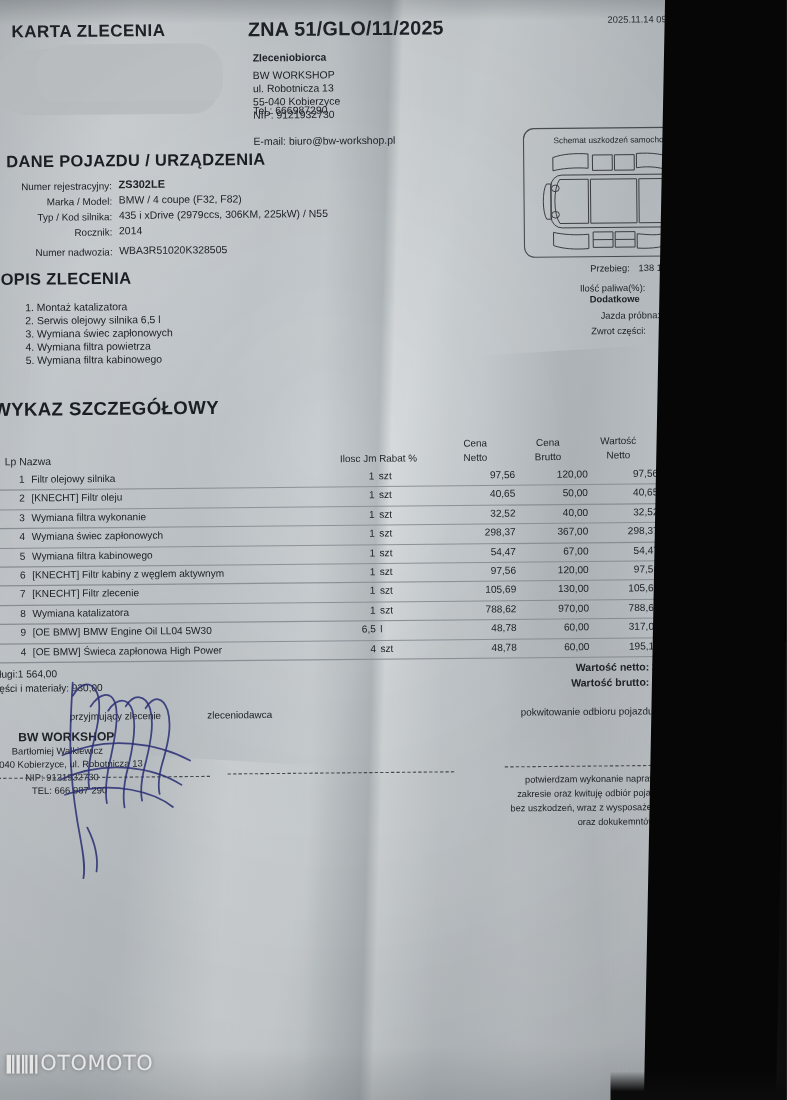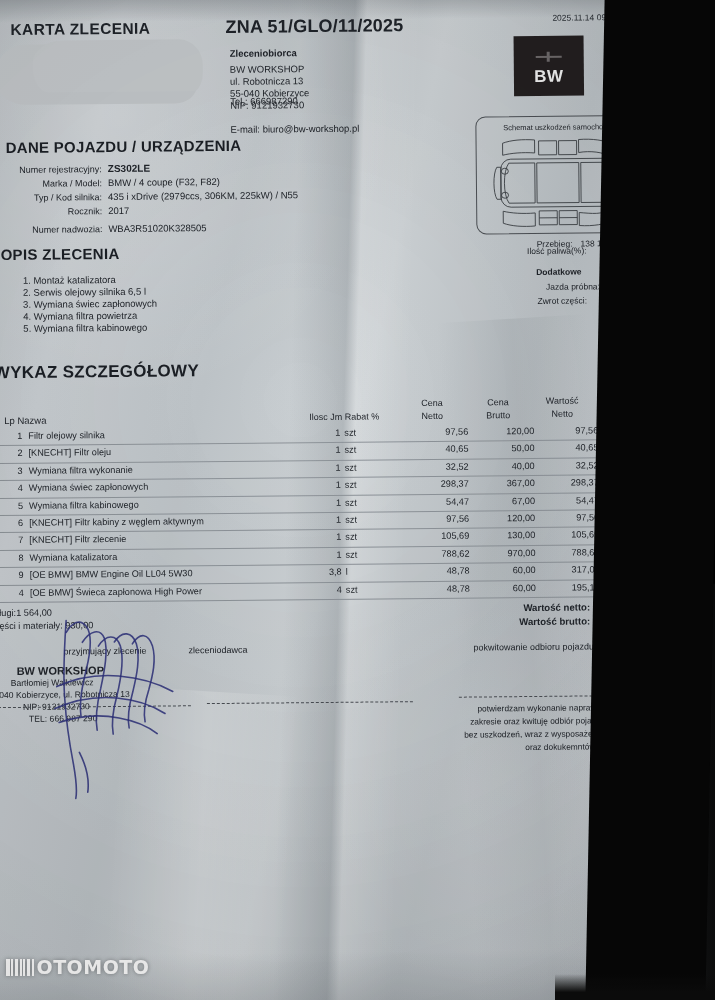--- a/index.html
+++ b/index.html
@@ -202,21 +202,21 @@
   
   #otomoto {
     position: absolute; left: 6px; bottom: 22px;
     display: flex; align-items: center; gap: 3px;
     filter: drop-shadow(0 0 2px rgba(0,0,0,0.35));
   }
   #otomoto .bars { display: flex; gap: 1.5px; align-items: center; }
   #otomoto .bars i { display: block; width: 2px; height: 17px; background: #fff; }
   #otomoto .bars i.w { width: 3.5px; }
   #otomoto .wm-text {
-    color: #fff; font-size: 19px; font-weight: bold; letter-spacing: 0.5px;
+    color: #fff; font-size: 19px; font-weight: normal; letter-spacing: 0.5px;
     font-family: "DejaVu Sans", sans-serif;
   }
 
   
   #grain {
     position: absolute; inset: 0; pointer-events: none;
     background:
       radial-gradient(ellipse 95% 70% at 42% 40%, rgba(255,255,255,0.05), rgba(0,0,0,0.16) 100%);
     mix-blend-mode: multiply;
     opacity: 0.7;
@@ -245,38 +245,34 @@
       <div id="redaction2"></div>
 
       <div class="t zb-title">Zleceniobiorca</div>
       <div class="t zb-line" style="top:74px">BW WORKSHOP</div>
       <div class="t zb-line" style="top:86px">ul. Robotnicza 13</div>
       <div class="t zb-line" style="top:98px">55-040 Kobierzyce</div>
       <div class="t zb-line" style="top:110px">NIP: 9121932730</div>
       <div class="t zb-line" style="top:106px">Tel.: 666987290</div>
       <div class="t zb-line" style="top:134px">E-mail: biuro@bw-workshop.pl</div>
 
-      <div id="bw-logo">
-        <div class="bw-mark"></div>
-        <div class="bw-text">BW</div>
-      </div>
 
       <div class="t h-section h-dane">DANE POJAZDU / URZĄDZENIA</div>
 
       <div class="t veh-label" style="left:10px;  top:172px">Numer rejestracyjny:</div>
       <div class="t veh-value bold" style="left:124px; top:171px">ZS302LE</div>
 
       <div class="t veh-label" style="left:10px;  top:186px">Marka / Model:</div>
       <div class="t veh-value" style="left:124px; top:186px">BMW / 4 coupe (F32, F82)</div>
 
       <div class="t veh-label" style="left:10px;  top:200px">Typ / Kod silnika:</div>
       <div class="t veh-value" style="left:124px; top:200px">435 i xDrive (2979ccs, 306KM, 225kW) / N55</div>
 
       <div class="t veh-label" style="left:10px;  top:214px">Rocznik:</div>
-      <div class="t veh-value" style="left:124px; top:214px">2017</div>
+      <div class="t veh-value" style="left:124px; top:214px">2014</div>
 
       <div class="t veh-label" style="left:10px;  top:232px">Numer nadwozia:</div>
       <div class="t veh-value" style="left:124px; top:232px">WBA3R51020K328505</div>
 
       <div class="t h-section h-opis">OPIS ZLECENIA</div>
       <div class="t opis-item" style="top:283px">1. Montaż katalizatora</div>
       <div class="t opis-item" style="top:295px">2. Serwis olejowy silnika  6,5 l</div>
       <div class="t opis-item" style="top:307px">3. Wymiana świec zapłonowych</div>
       <div class="t opis-item" style="top:319px">4. Wymiana filtra powietrza</div>
       <div class="t opis-item" style="top:331px">5. Wymiana filtra kabinowego</div>
@@ -316,21 +312,21 @@
             <rect x="76" y="74" width="18" height="14"></rect>
             <line x1="56" y1="81" x2="74" y2="81"></line>
             <line x1="76" y1="81" x2="94" y2="81"></line>
           </g>
         </svg>
       </div>
 
       <div class="t misc-label" style="left:500px; top:252px">Przebieg:</div>
       <div class="t misc-value" style="left:596px; top:252px">138 126</div>
 
-      <div class="t misc-label" style="left:490px; top:259px; width:112px">Ilość paliwa(%):</div>
+      <div class="t misc-label" style="left:490px; top:270px; width:112px">Ilość paliwa(%):</div>
       <div class="t misc-value" style="left:608px; top:265px"></div>
 
       <div class="t misc-center" style="left:492px; top:280px">Dodatkowe</div>
 
       <div class="t misc-label" style="left:513px; top:295px; width:102px">Jazda próbna:</div>
       <div class="t misc-value" style="left:608px; top:295px"></div>
 
       <div class="t misc-label" style="left:500px; top:309px; width:102px">Zwrot części:</div>
       <div class="t misc-value" style="left:608px; top:309px"></div>
 
@@ -437,21 +433,21 @@
           <span class="c-unit">szt</span>
           <span class="c-rab"></span>
           <span class="c-cn">788,62</span>
           <span class="c-cb">970,00</span>
           <span class="c-wn">788,62</span>
           <span class="c-wb">970,00</span>
         </div>
         <div class="row" style="top:183.2px">
           <span class="c-lp">9</span>
           <span class="c-name">[OE BMW] BMW Engine Oil LL04 5W30</span>
-          <span class="c-qty">3,8</span>
+          <span class="c-qty">6,5</span>
           <span class="c-unit">l</span>
           <span class="c-rab"></span>
           <span class="c-cn">48,78</span>
           <span class="c-cb">60,00</span>
           <span class="c-wn">317,07</span>
           <span class="c-wb">390,00</span>
         </div>
         <div class="row" style="top:200.6px">
           <span class="c-lp">4</span>
           <span class="c-name">[OE BMW] Świeca zapłonowa High Power</span>

